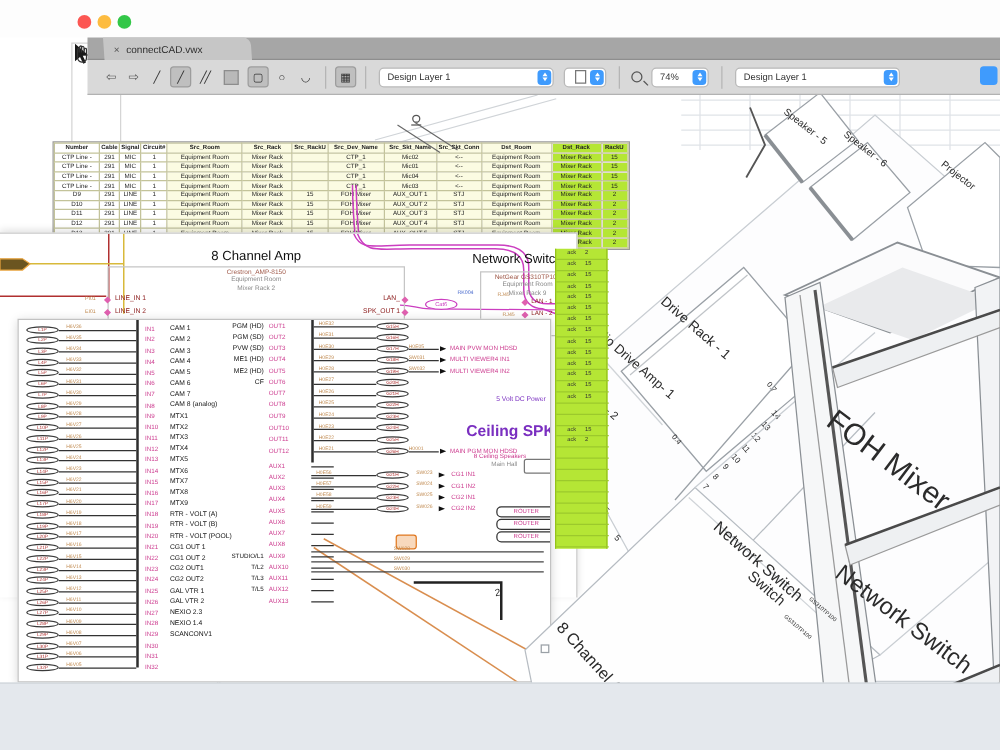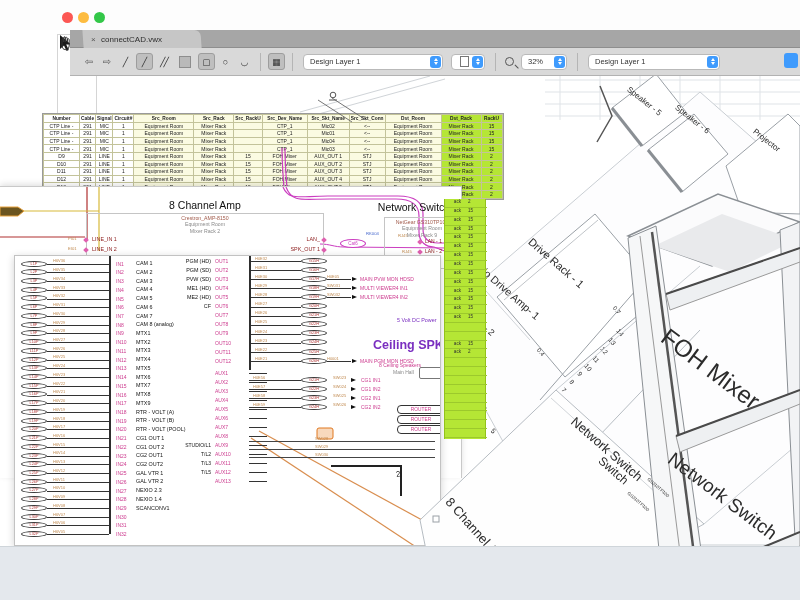--- a/index.html
+++ b/index.html
@@ -1255,21 +1255,21 @@
     <span class="dropdown" style="width:34px;">
       <span class="page-ic"></span>
       <span class="stepper">
           <i class="up"></i>
           <i class="dn"></i>
         </span>
     </span>
     <span class="vdiv"></span>
     <span class="mag"></span>
     <span class="dropdown" style="width:46px;">
-      <span>32%</span>
+      <span>74%</span>
       <span class="stepper">
           <i class="up"></i>
           <i class="dn"></i>
         </span>
     </span>
     <span class="vdiv"></span>
     <span class="dropdown" style="width:132px;">
       <span>Design Layer 1</span>
       <span class="stepper">
           <i class="up"></i>

